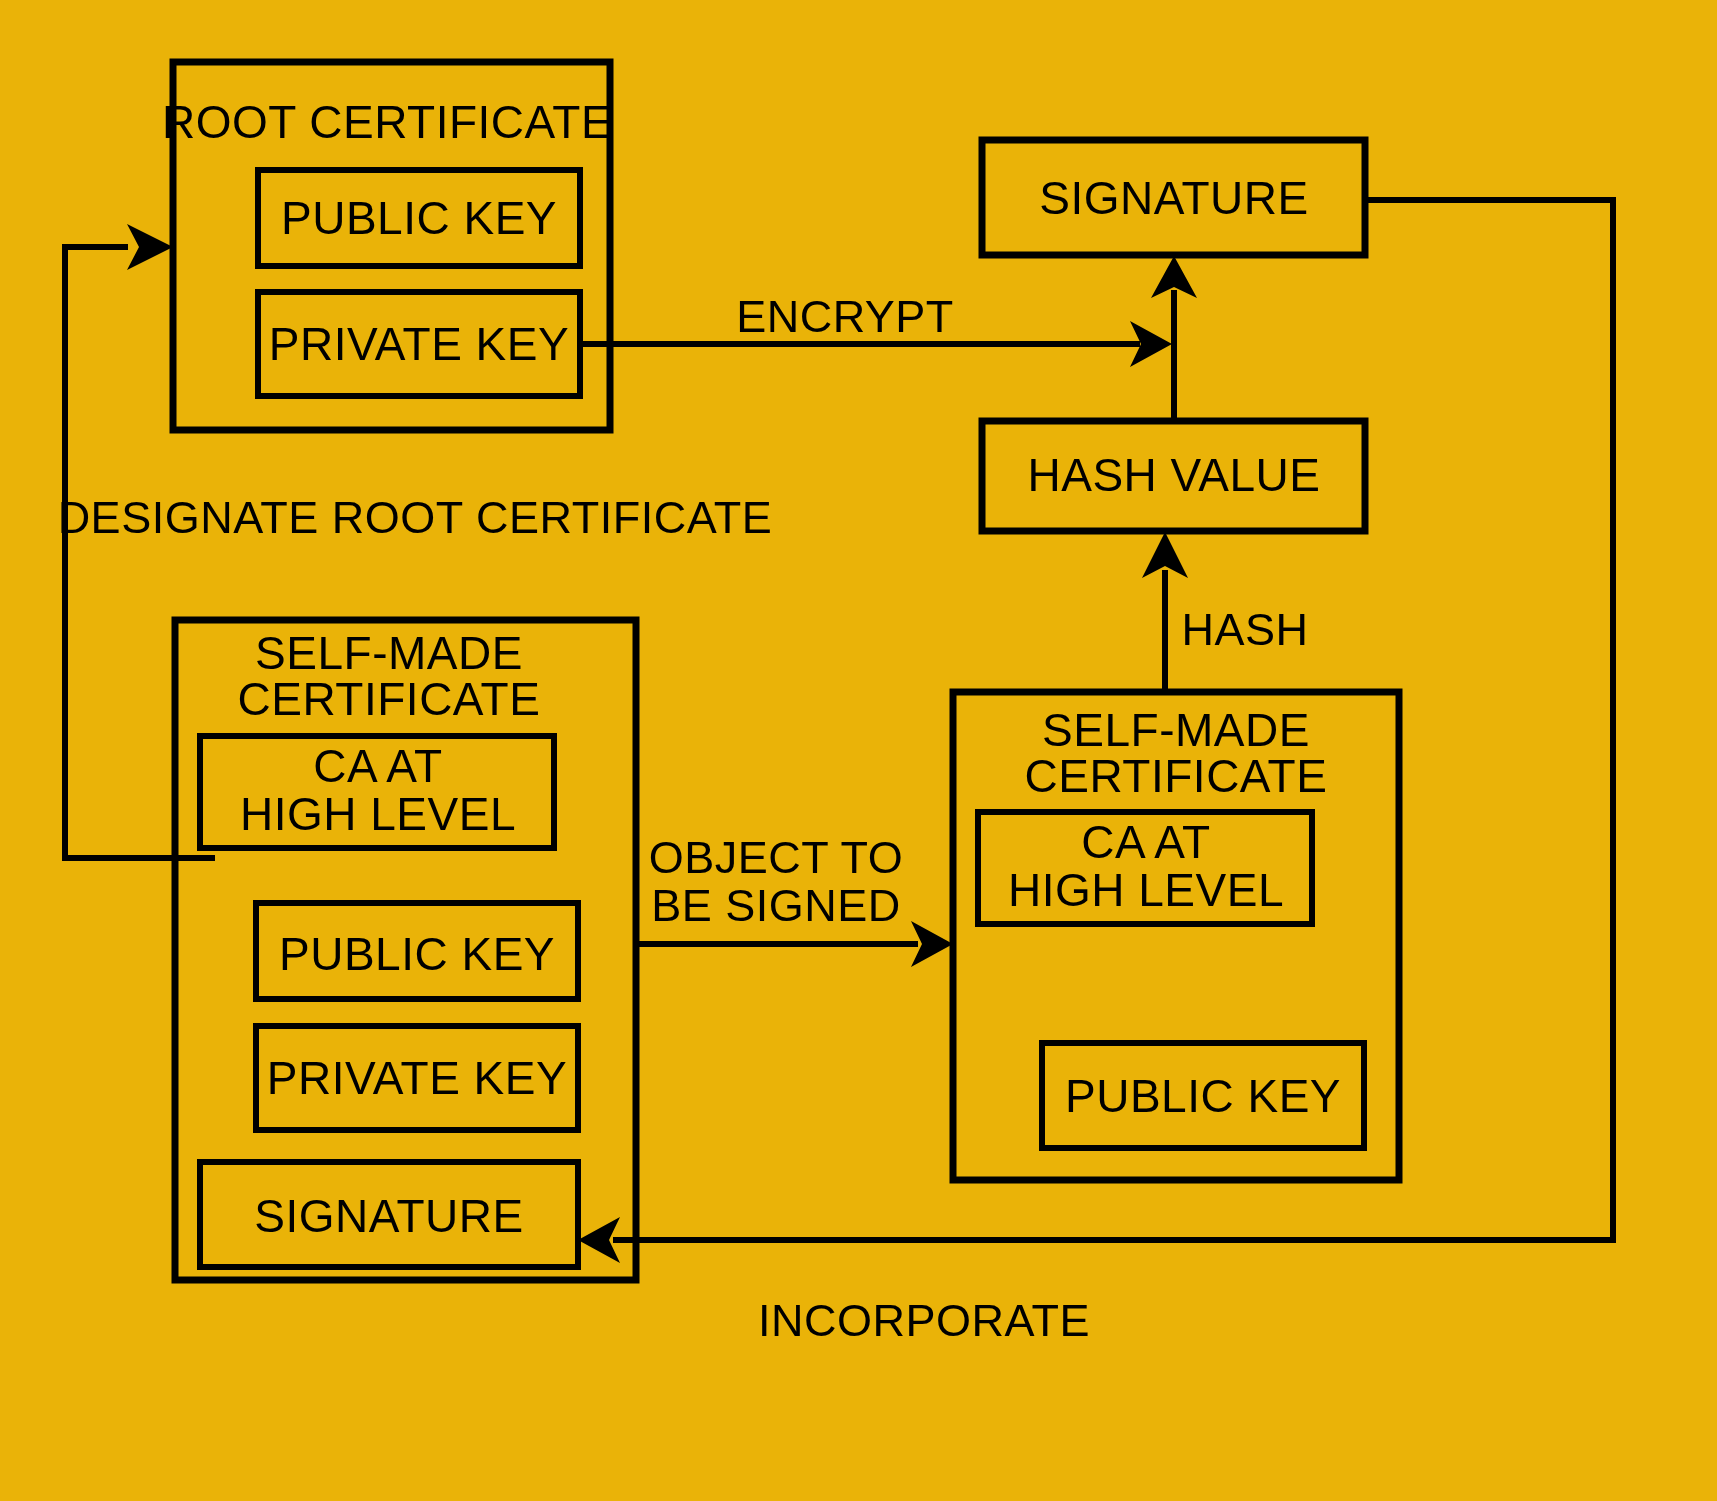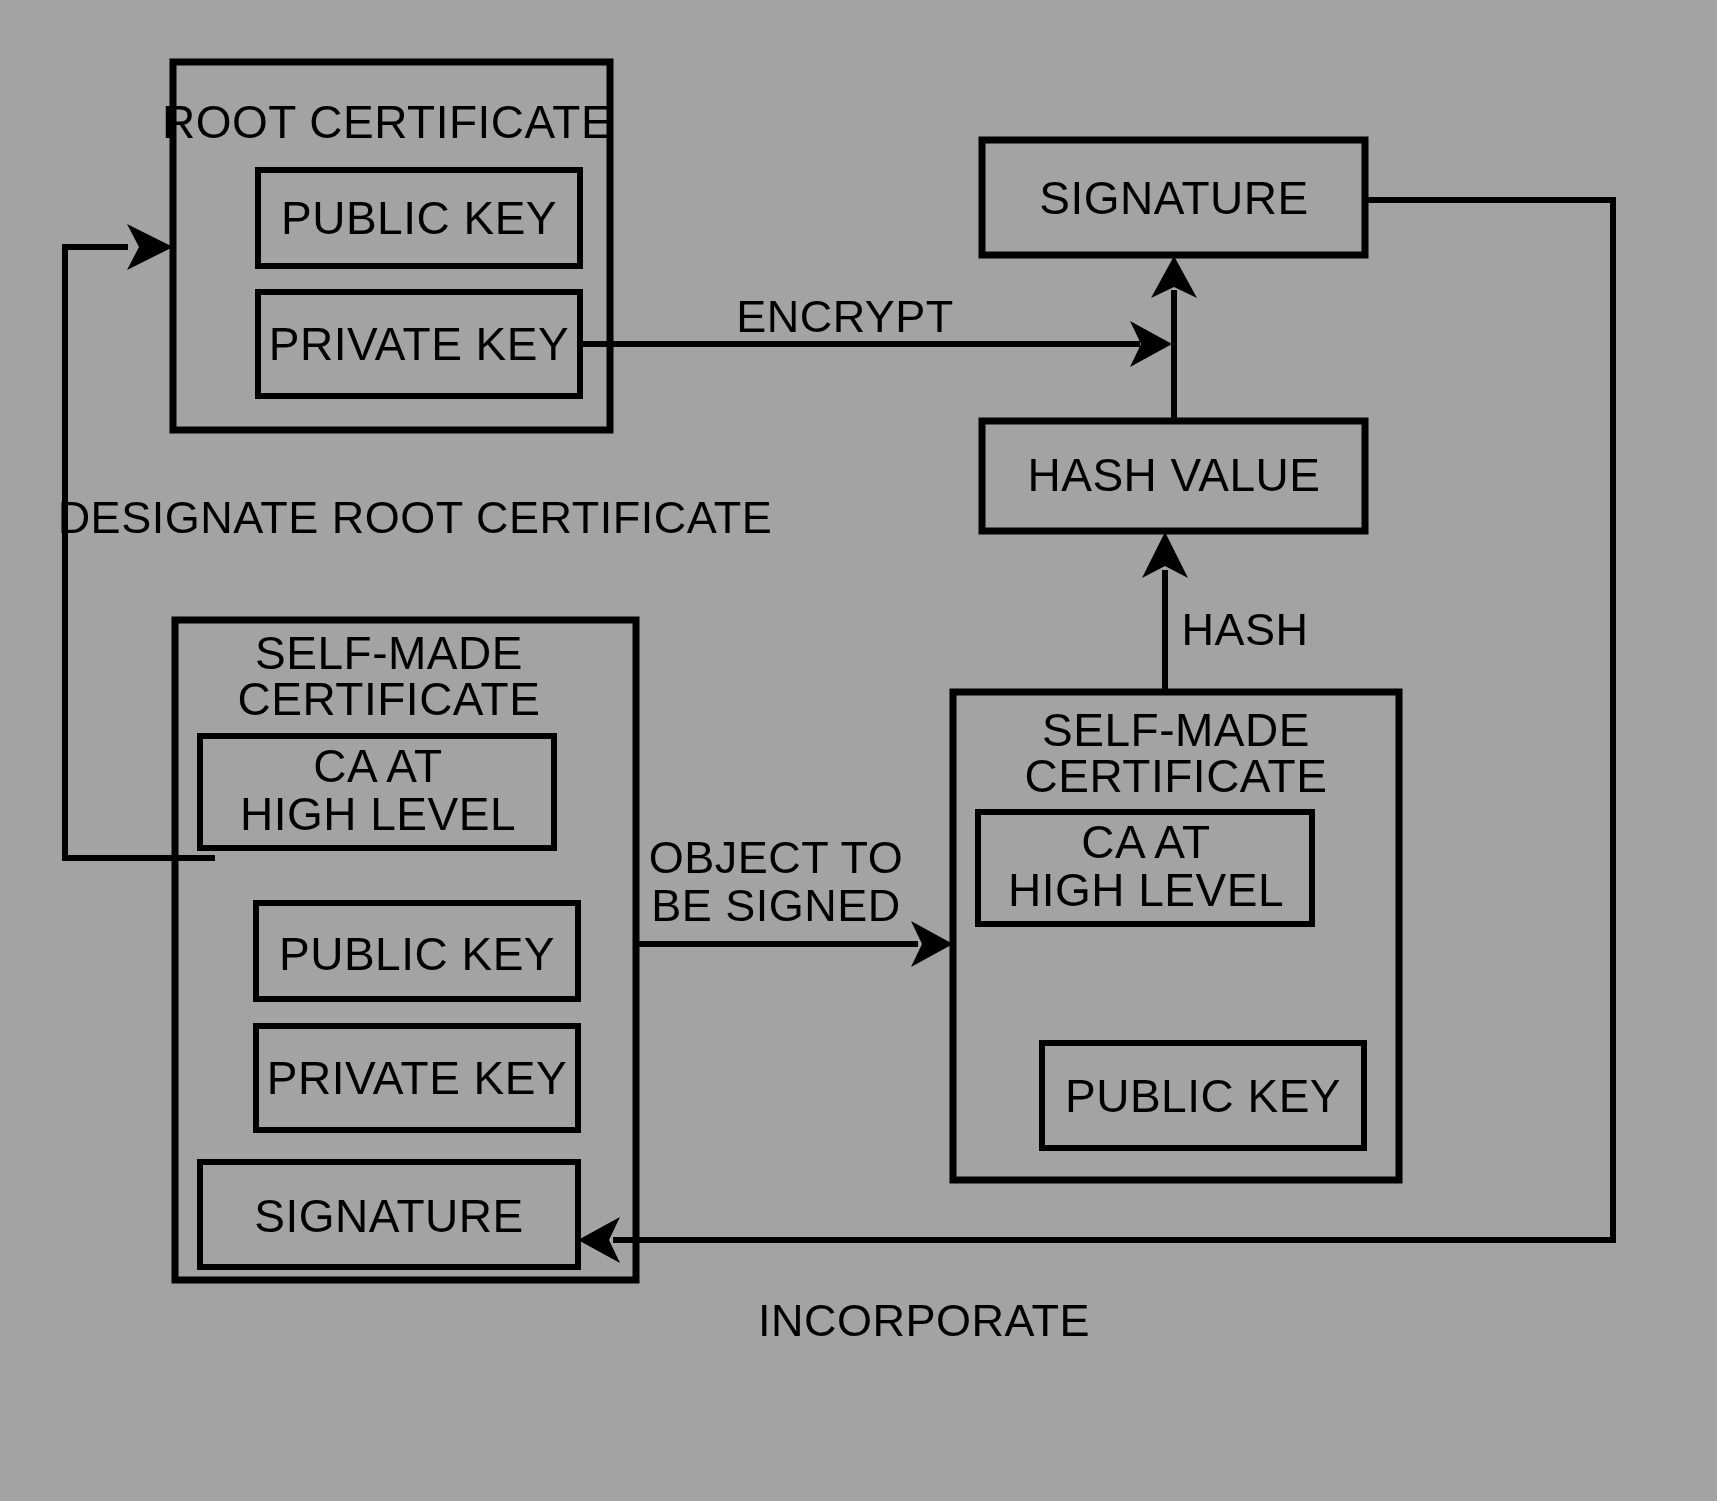--- a/index.html
+++ b/index.html
@@ -7,21 +7,21 @@
     padding: 0;
     background: #ffffff;
   }
   body {
     font-family: "Liberation Sans", sans-serif;
   }
   #canvas {
     position: relative;
     width: 1717px;
     height: 1501px;
-    background: #a3a3a3;
+    background: #eab308;
     overflow: hidden;
   }
   #diagram-svg {
     position: absolute;
     left: 0;
     top: 0;
     width: 1717px;
     height: 1501px;
   }
   .box-label,

